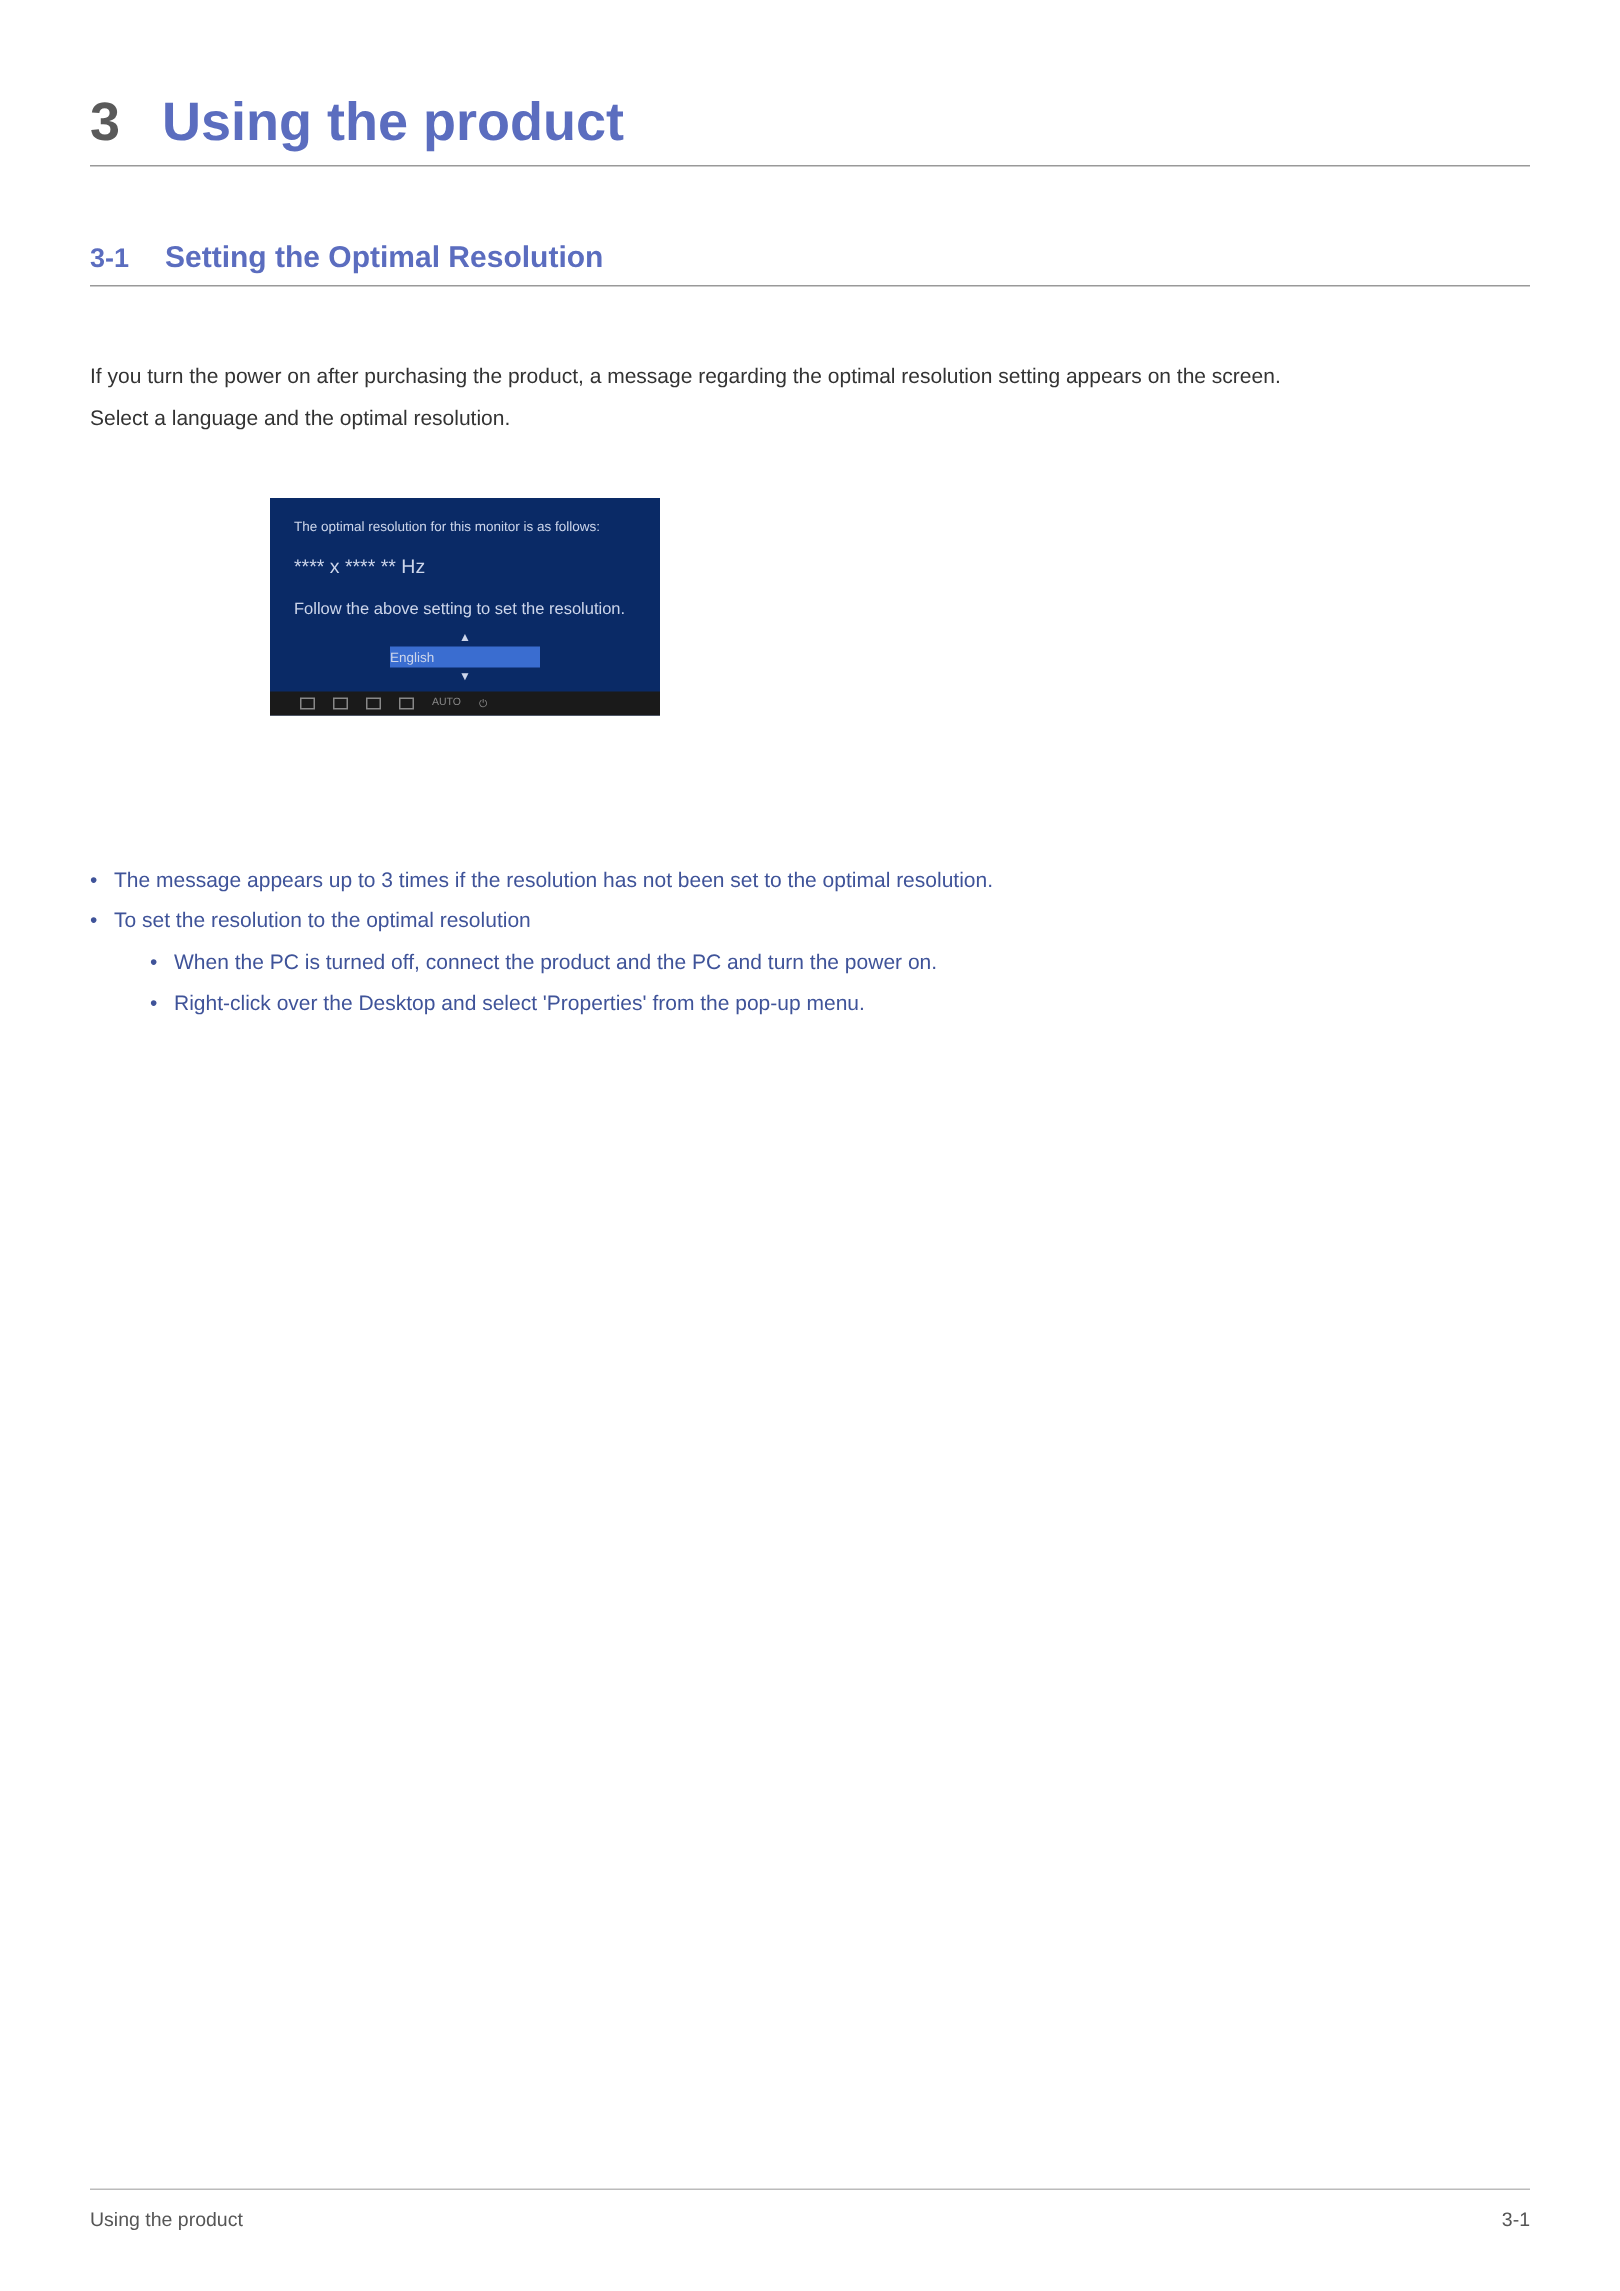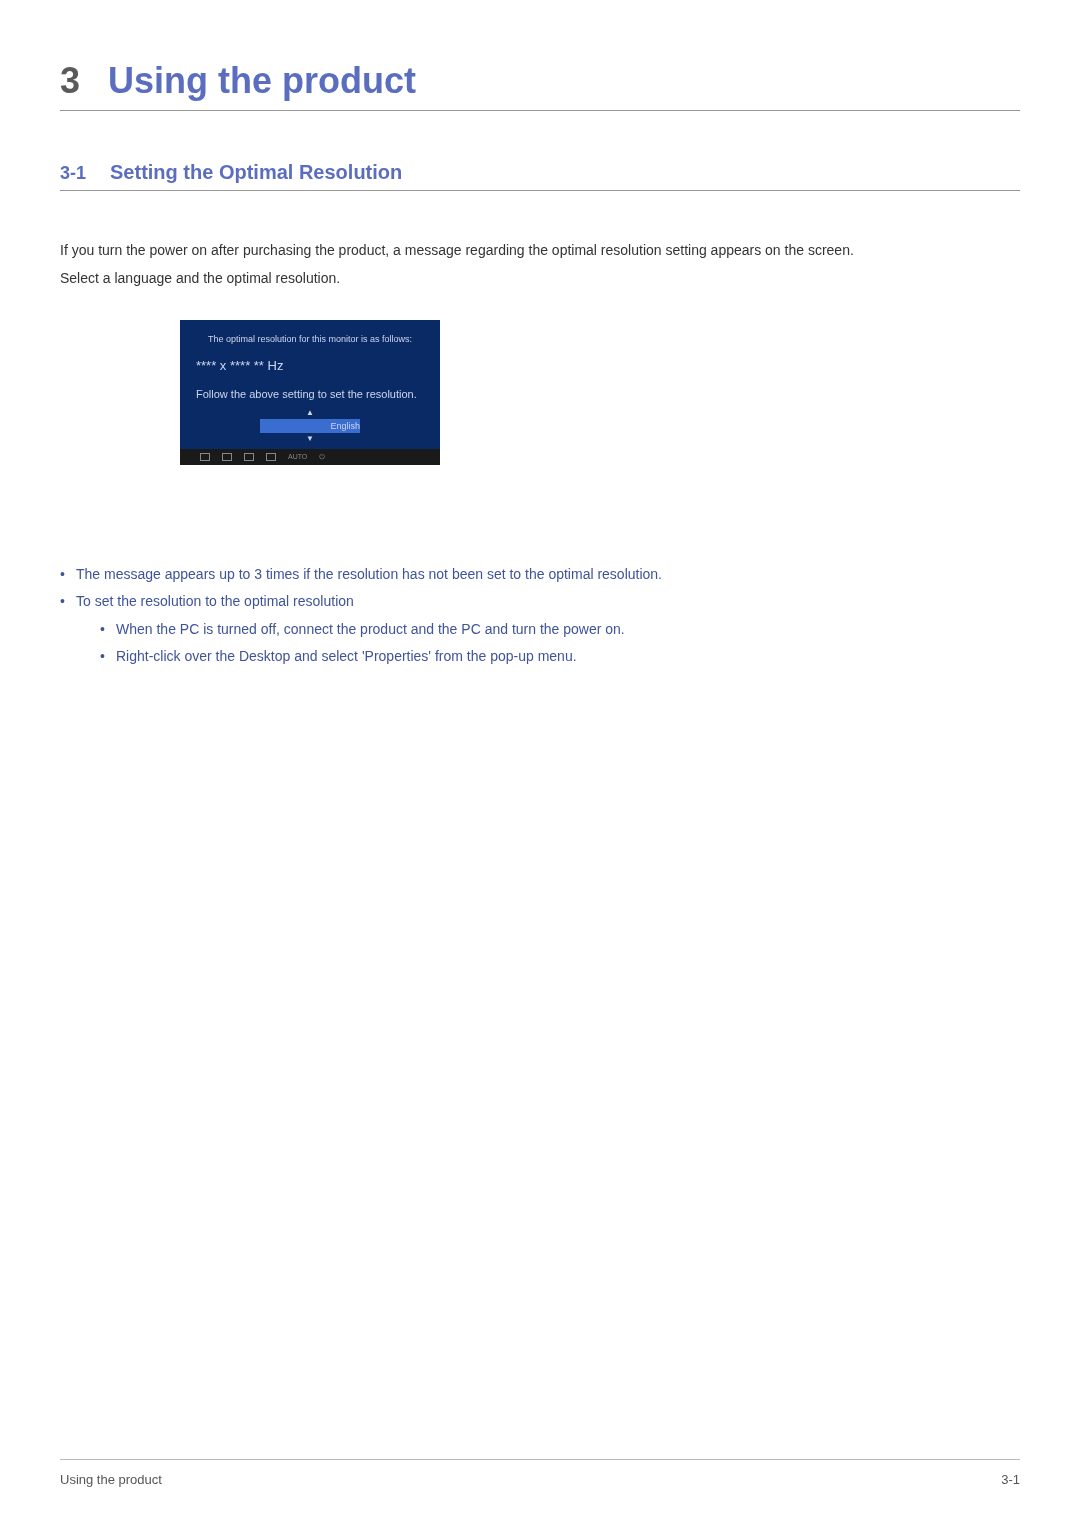--- a/index.html
+++ b/index.html
@@ -48,21 +48,21 @@
     }
     .section-title {
       font-size: 20px;
       font-weight: bold;
       color: #5b6dbf;
     }
     .body-text {
       font-size: 14px;
       color: #333;
       line-height: 2;
-      margin-bottom: 28px;
+      margin-bottom: 40px;
     }
     .two-col {
       display: flex;
       gap: 60px;
       margin-bottom: 60px;
       padding-left: 120px;
     }
     .osd-image-wrap {
       flex: 0 0 260px;
     }
@@ -70,21 +70,20 @@
       width: 260px;
       background: #0a2a66;
       padding: 14px 16px 6px 16px;
       position: relative;
     }
     .osd-line1 {
       font-size: 9px;
       color: #cdd6eb;
       line-height: 1.3;
       margin-bottom: 12px;
-      margin-left: 12px;
     }
     .osd-res {
       font-size: 13px;
       color: #cdd6eb;
       margin-bottom: 14px;
     }
     .osd-line2 {
       font-size: 11px;
       color: #cdd6eb;
       line-height: 1.3;
@@ -93,21 +92,21 @@
     .osd-arrow-up, .osd-arrow-down {
       text-align: center;
       font-size: 8px;
       color: #cdd6eb;
       line-height: 1;
     }
     .osd-lang-btn {
       background: #3a6dd0;
       color: #cdd6eb;
       font-size: 9px;
-      text-align: right;
+      text-align: left;
       width: 100px;
       margin: 2px auto;
       padding: 2px 0;
     }
     .osd-bottom-bar {
       background: #1a1a1a;
       height: 16px;
       display: flex;
       align-items: center;
       justify-content: flex-start;

